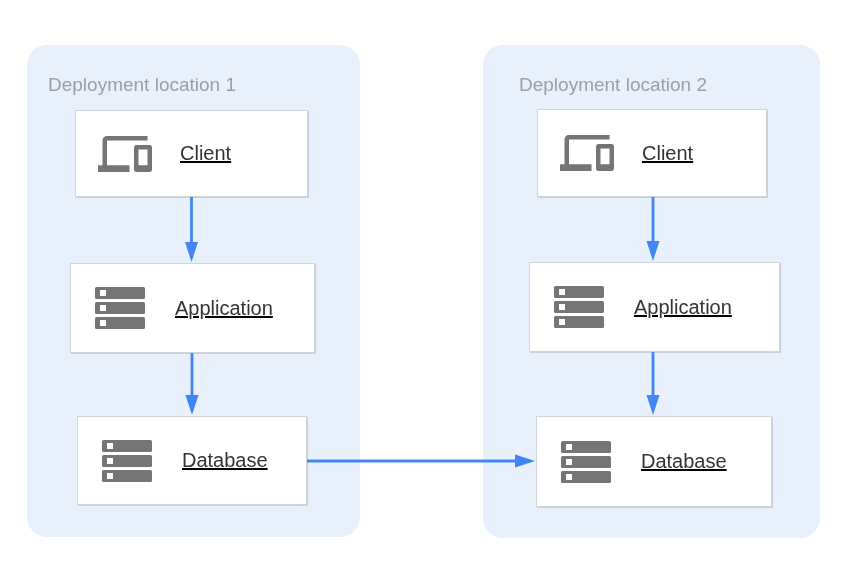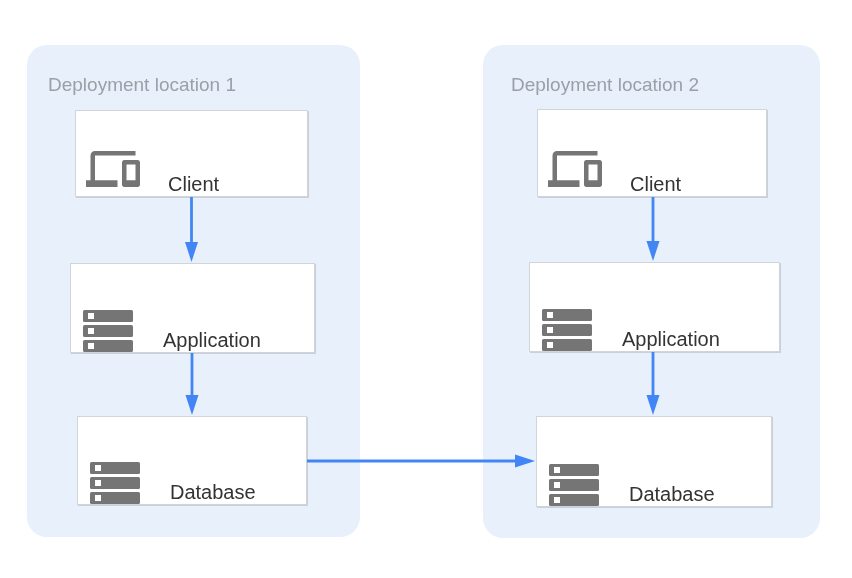--- a/index.html
+++ b/index.html
@@ -28,31 +28,32 @@
   .loc1{left:27px;top:45px;width:333px;height:492px;}
   .loc2{left:483px;top:45px;width:337px;height:493px;}
   .loc-title{
     position:absolute;
     font-size:19px;
     line-height:24px;
     color:var(--container-title);
     white-space:nowrap;
   }
   .loc1 .loc-title{left:21px;top:28px;}
-  .loc2 .loc-title{left:28px;top:28px;text-align:right;}
+  .loc2 .loc-title{left:36px;top:28px;text-align:right;}
   .node{
     position:absolute;
     background:var(--node-fill);
     border:1px solid var(--node-border);
     box-shadow:1px 1px 0 0 rgba(60,64,67,0.18);
     box-sizing:border-box;
     display:flex;
-    align-items:flex-end;
-    padding-left:10px;
+    align-items:center;
+    padding-left:22px;
     gap:28px;
+    text-decoration:underline;
   }
   .node-label{
     font-size:20px;
     color:var(--node-label);
     white-space:nowrap;
   }
   .icon{
     display:inline-flex;
     align-items:center;
     justify-content:center;

